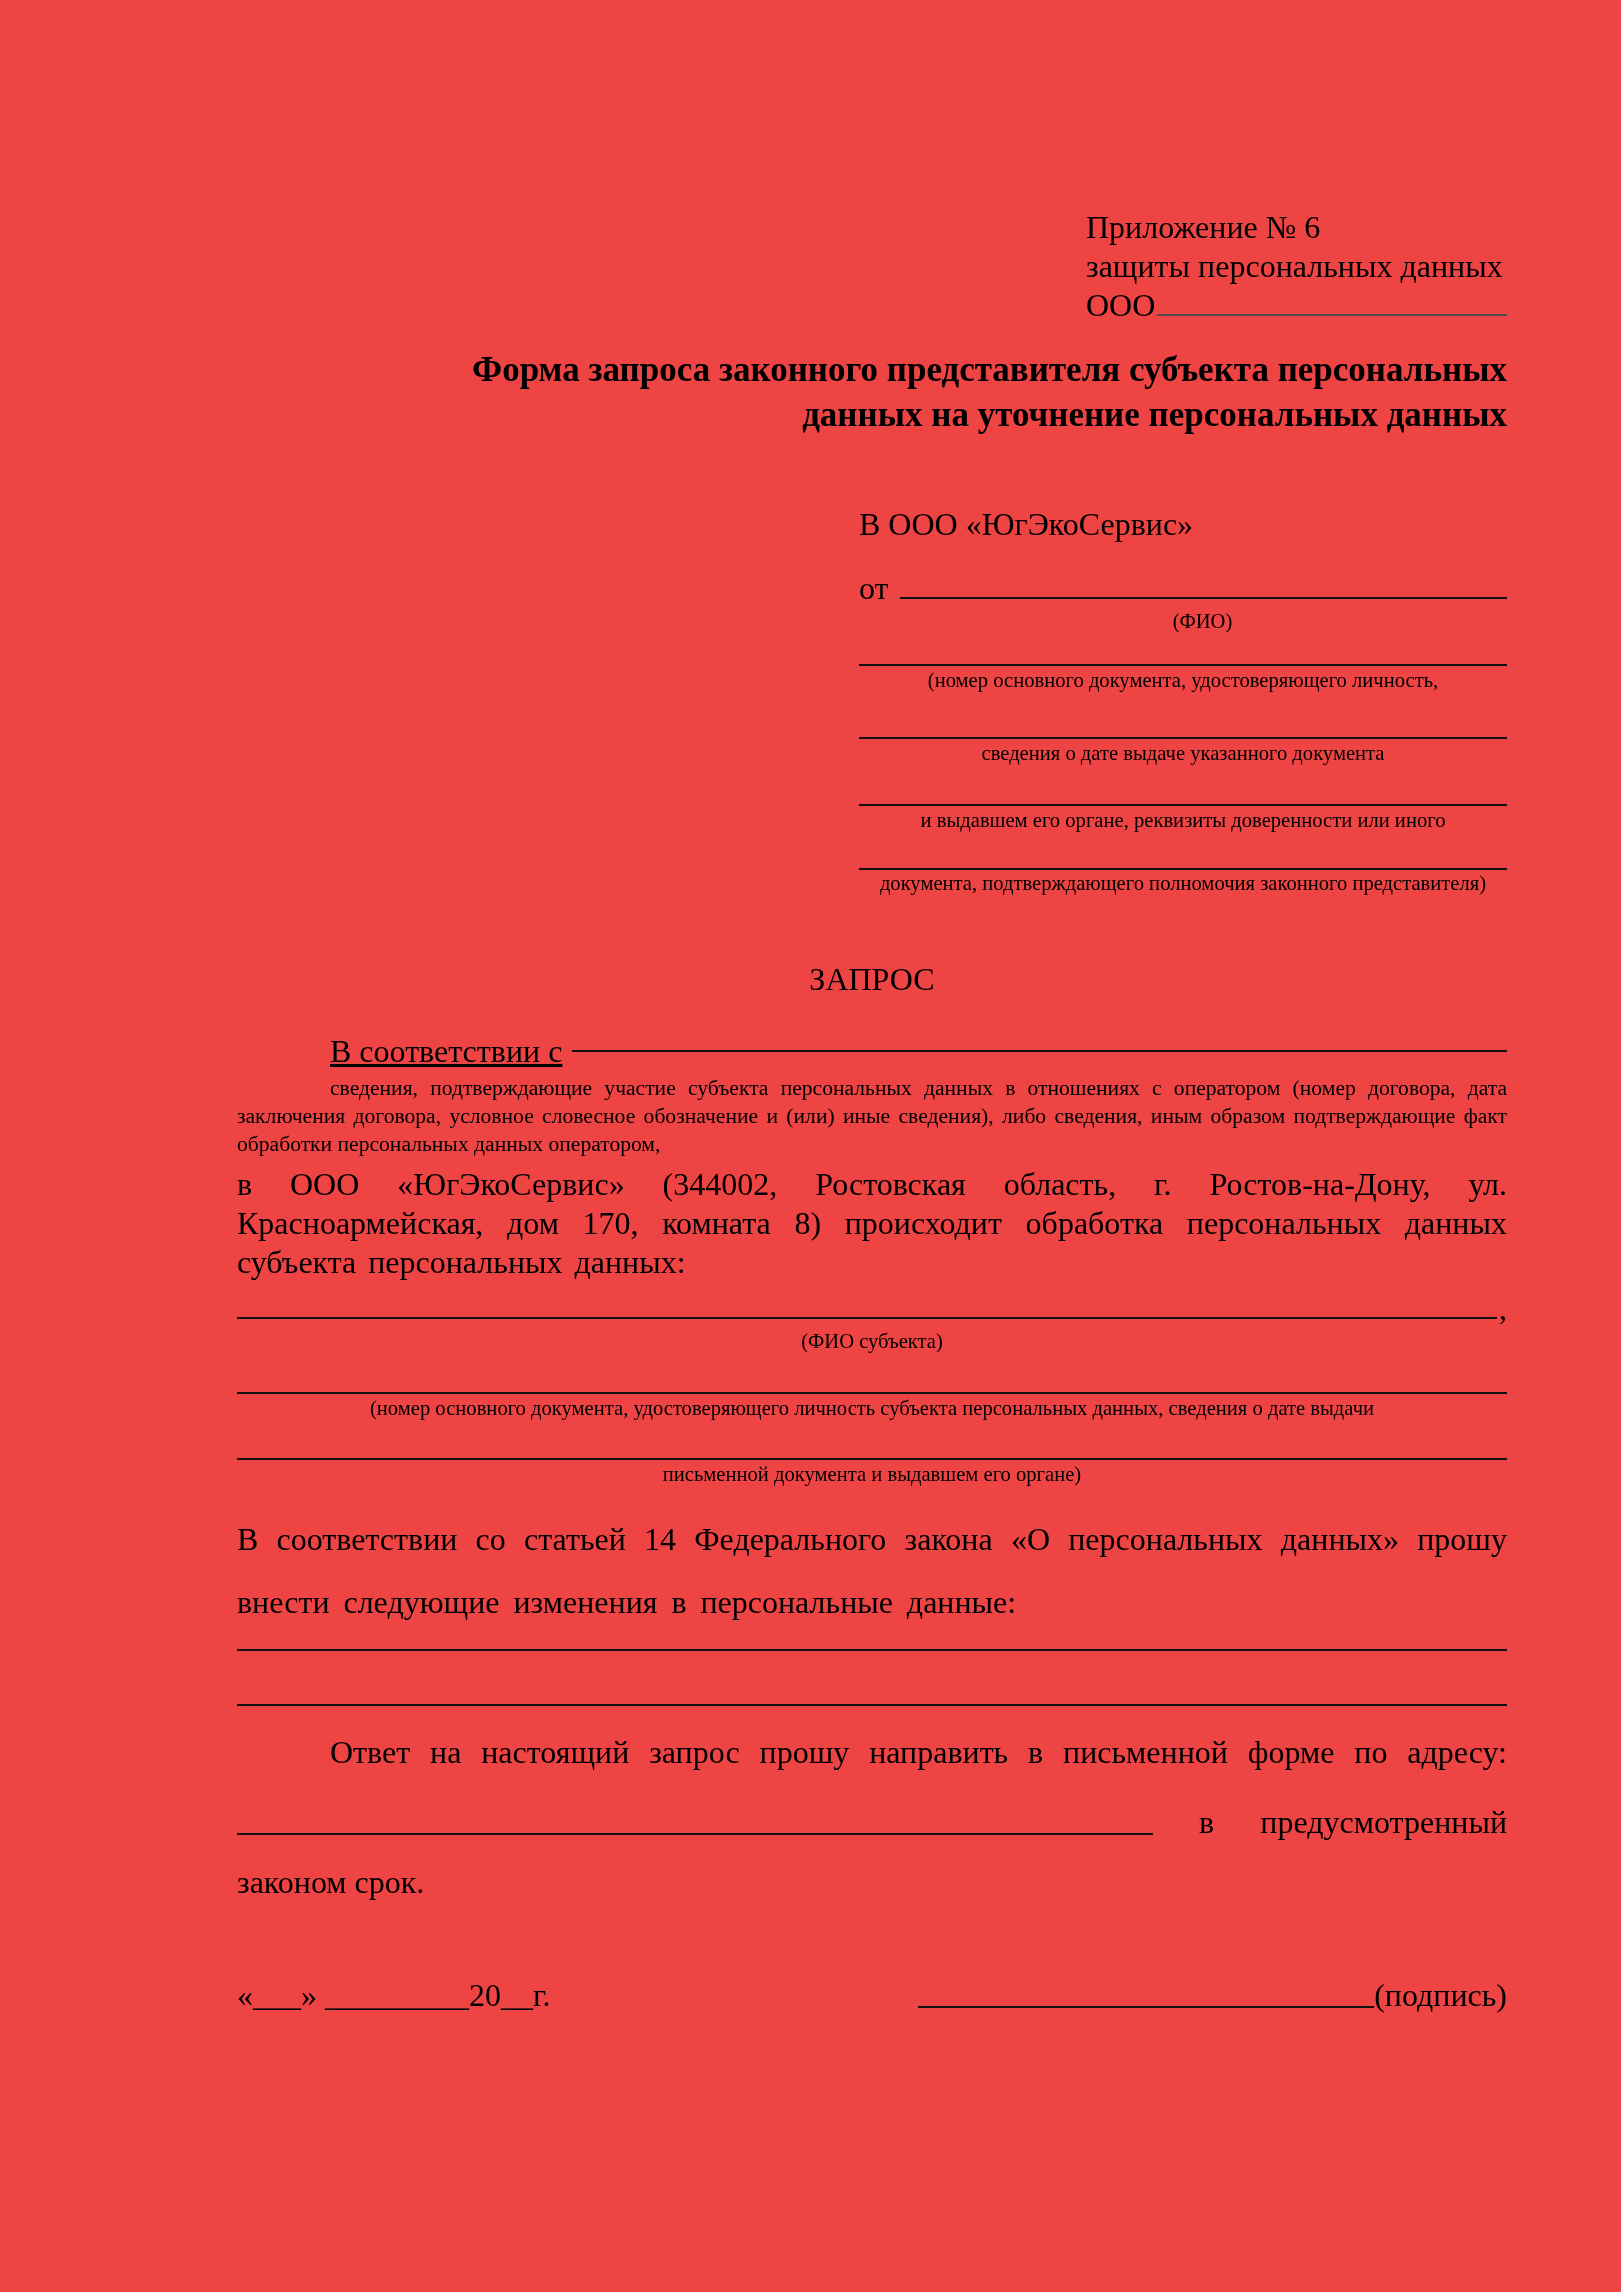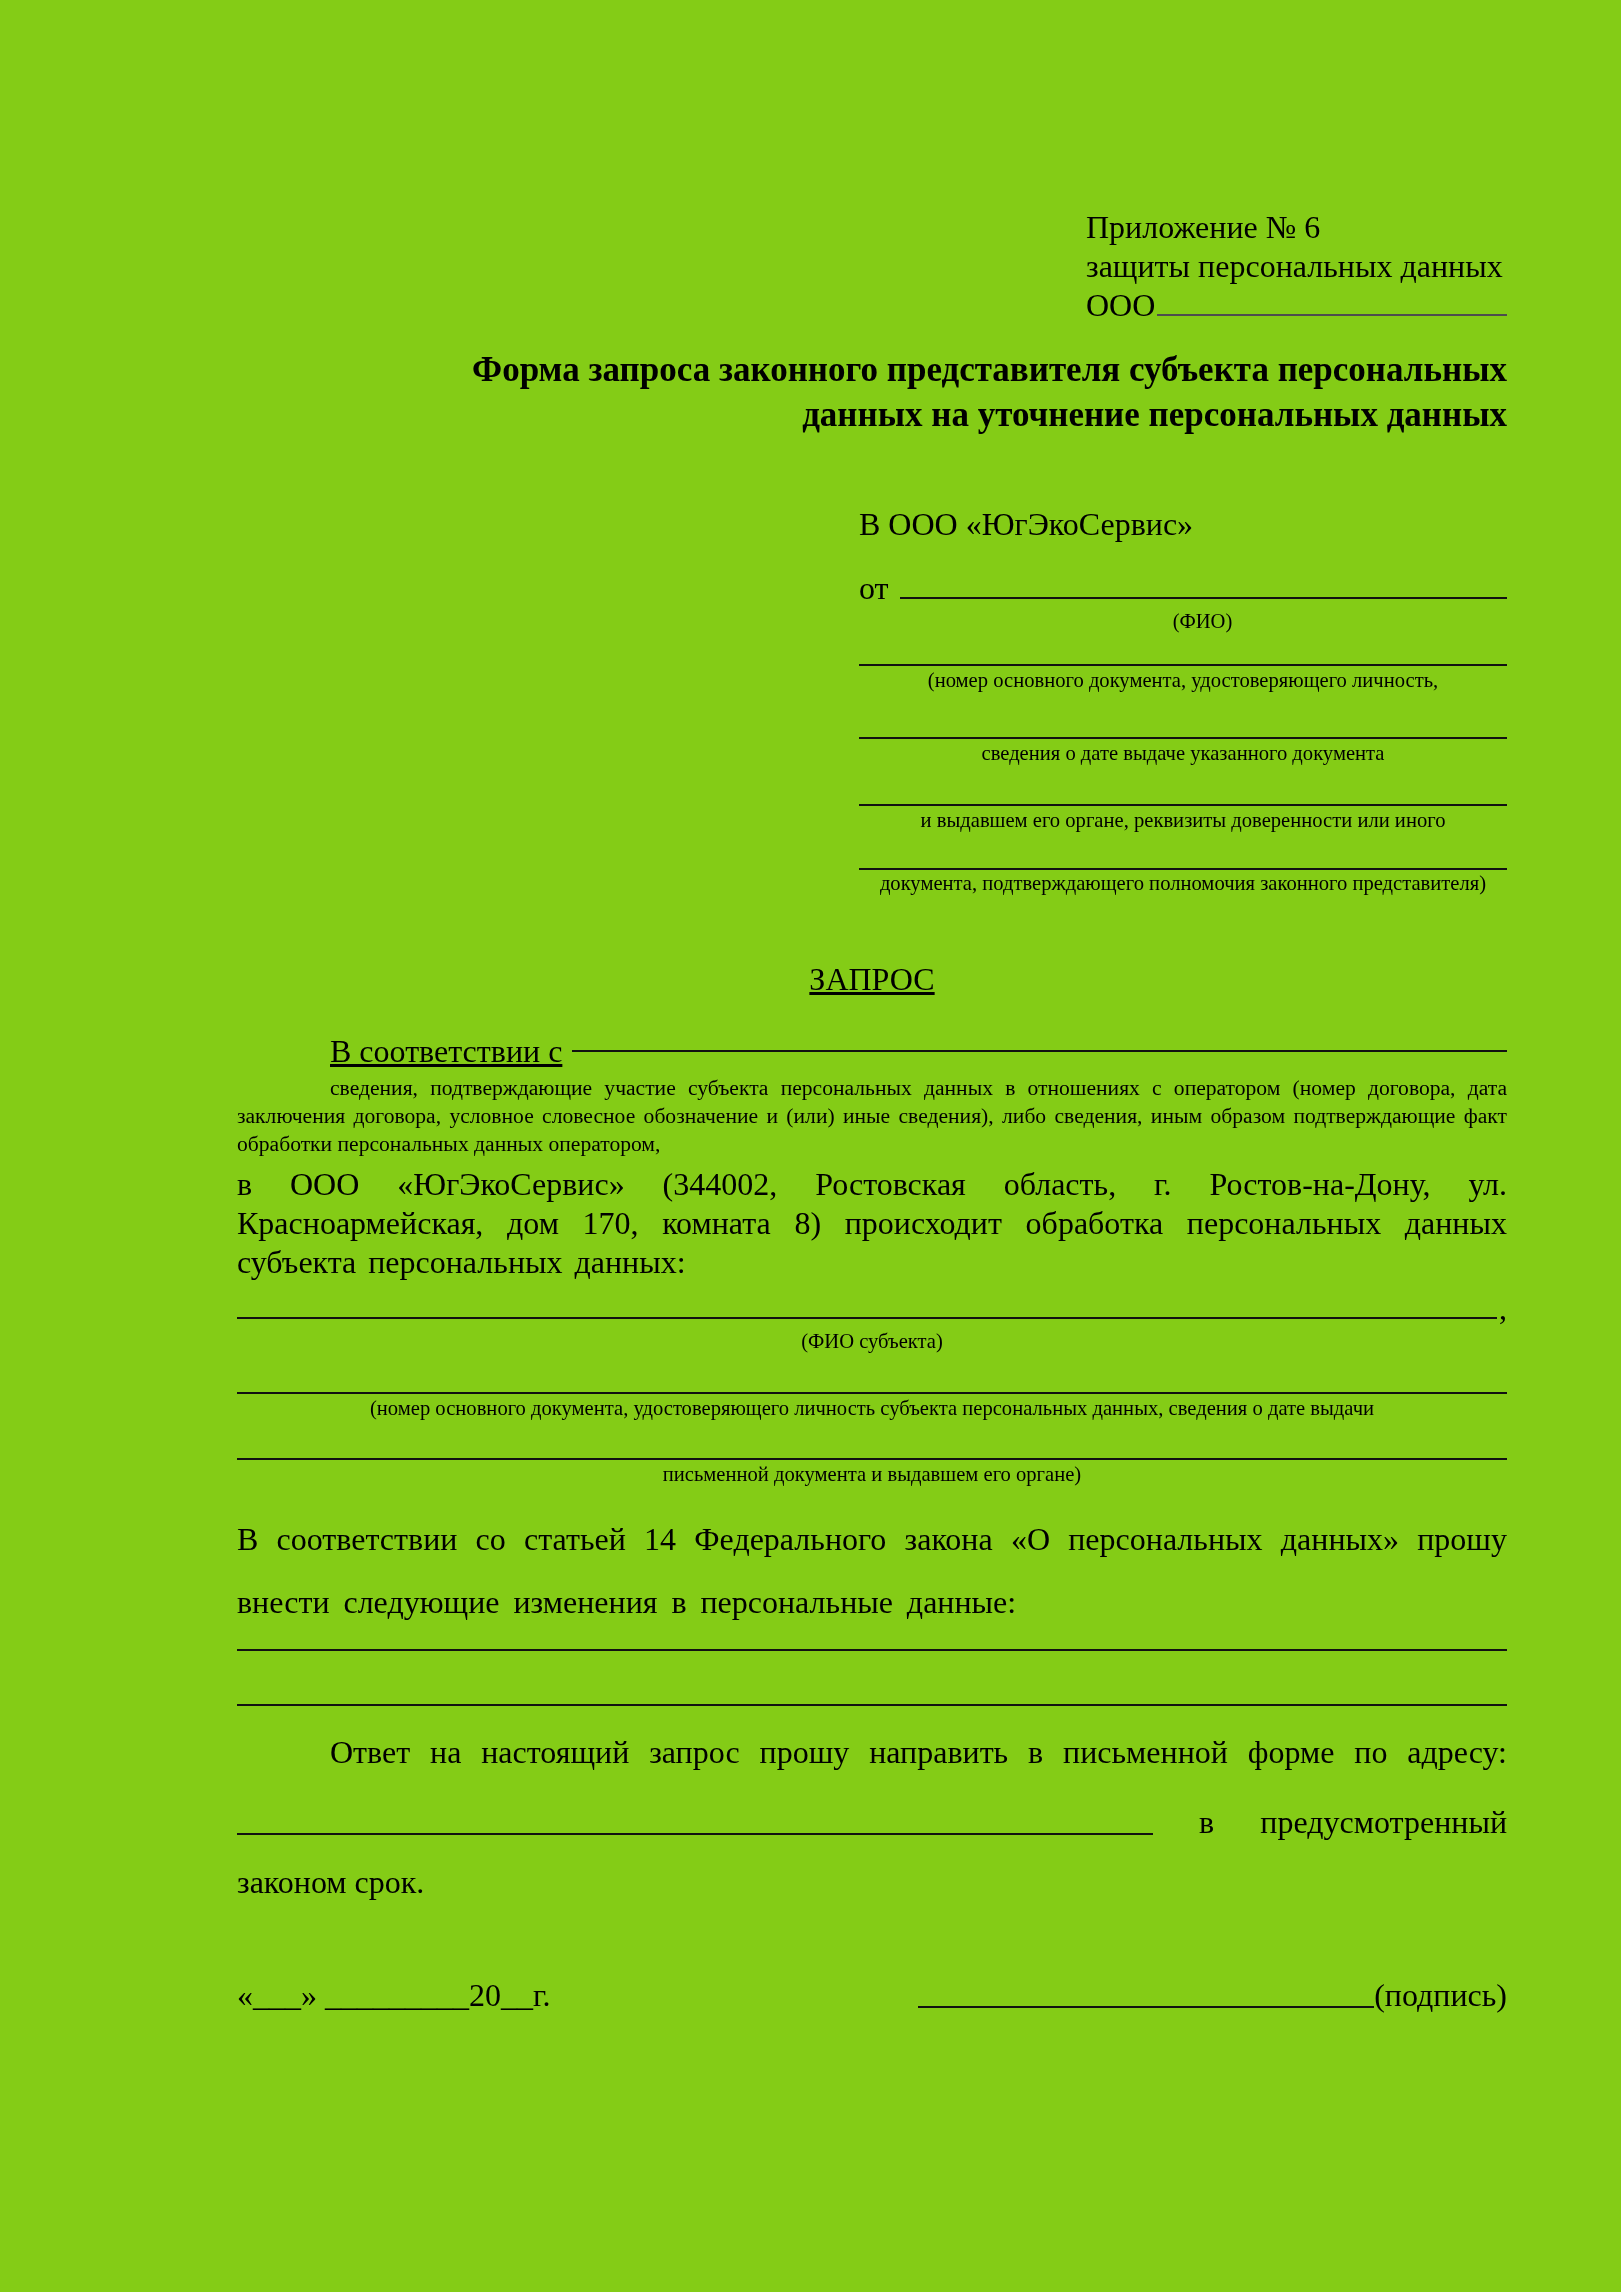--- a/index.html
+++ b/index.html
@@ -1,21 +1,21 @@
 <!DOCTYPE html>
 <html><head>
 <meta charset="utf-8">
 <style>
   html, body { margin: 0; padding: 0; background: #e8e8e8; }
   .page {
     position: relative;
     width: 1621px;
     height: 2293px;
     margin: 0 auto;
-    background: #84cc16;
+    background: #ef4444;
     font-family: "Liberation Serif", "DejaVu Serif", serif;
     color: #000;
     overflow: hidden;
   }
   .content {
     position: absolute;
     left: 237px;
     top: 0;
     width: 1270px;
   }
@@ -68,21 +68,20 @@
   .u1 { margin-top: 31px; }
   .u2 { margin-top: 44px; }
   .u3 { margin-top: 39px; }
   .u4 { margin-top: 35px; }
 
   
   .request-heading {
     margin-top: 65px;
     text-align: center;
     font-size: 32px;
-    text-decoration: underline;
   }
   .accordance-row { display: flex; align-items: center; margin-top: 35px; font-size: 32px; text-decoration: underline; }
   .accordance-row .label { padding-left: 93px; white-space: nowrap; margin-right: 9.8px; }
   .accordance-row .fill { flex: 1; }
 
   .footnote {
     margin-top: 3.9px;
     font-size: 21.6px;
     line-height: 28px;
     text-align: justify;

